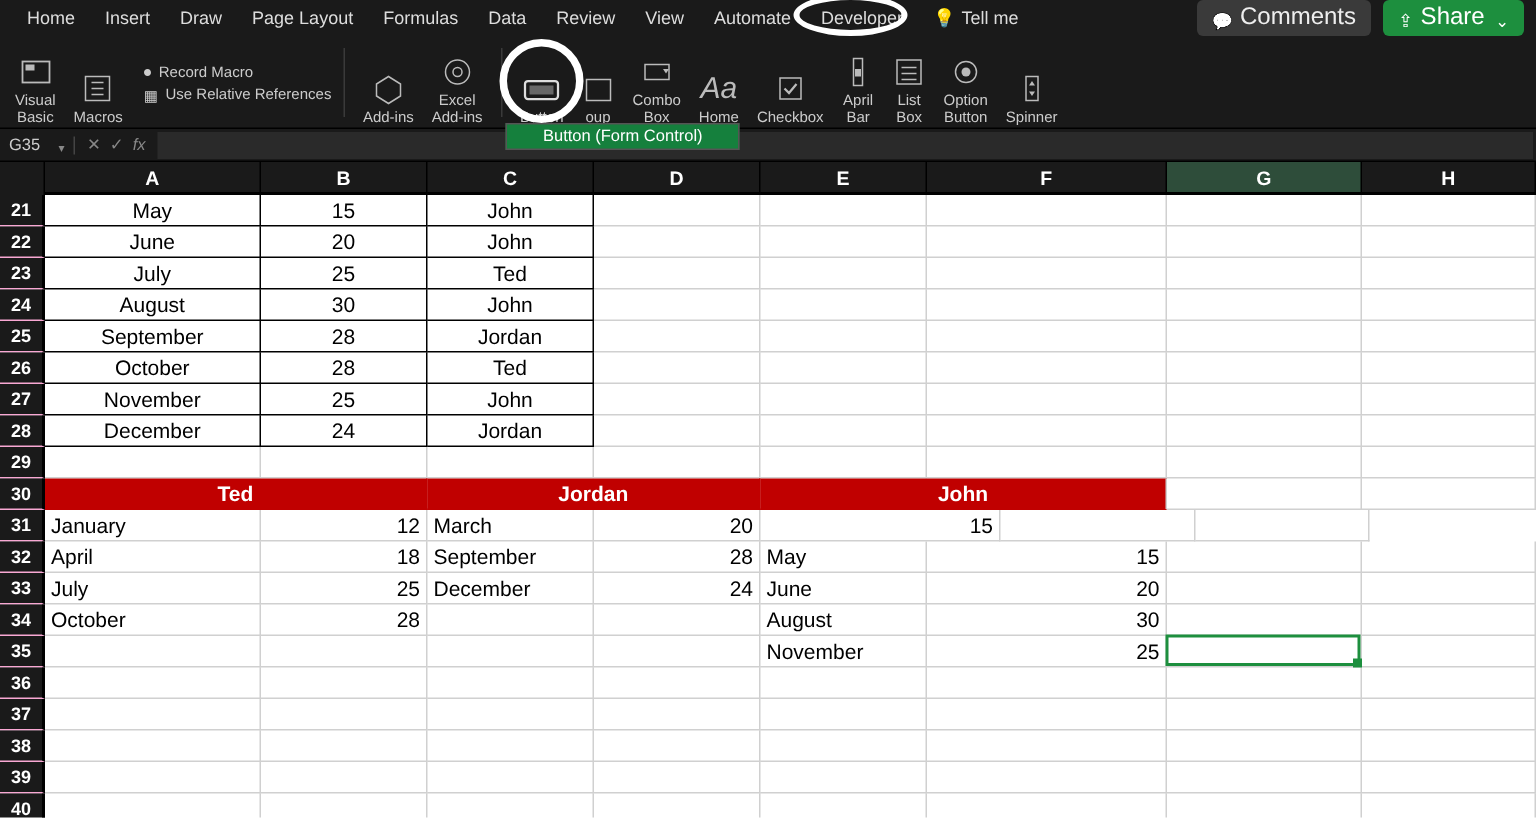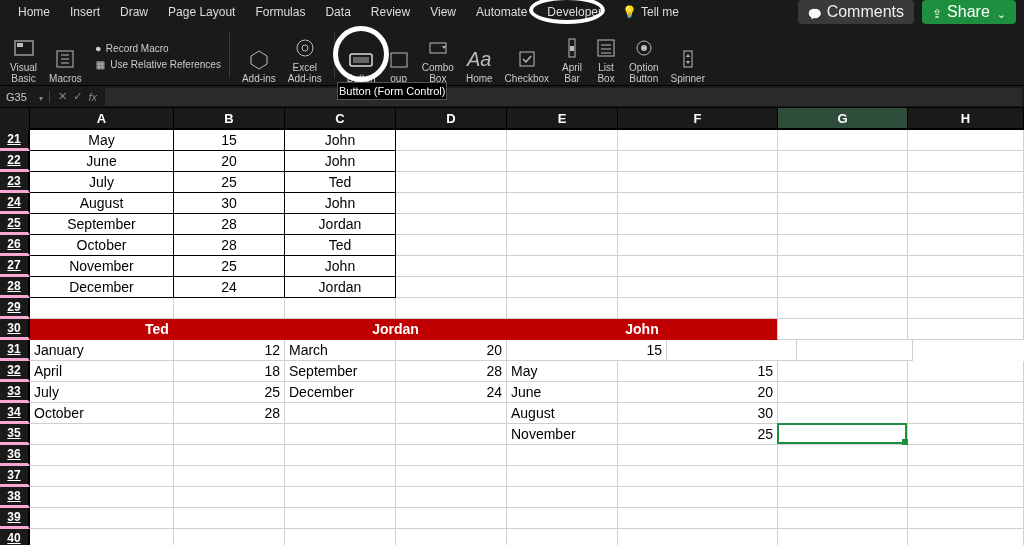--- a/index.html
+++ b/index.html
@@ -93,24 +93,24 @@
   .circle-btn {
     position:absolute;
     border:5px solid #fff;
     border-radius:50%;
     width:56px; height:56px;
     pointer-events:none;
     top: 2px;
   }
   .tooltip {
     position:absolute;
-    background:#000000;
+    background:#15803d;
     color:#fff;
     font-size:11px;
-    padding:2px 1px;
+    padding:2px 24px;
     border:1px solid #555;
     top: 58px;
     white-space:nowrap;
   }
 
   
   .fbar {
     display:flex;
     align-items:center;
     background:#1a1a1a;
@@ -156,23 +156,22 @@
     display:flex;
     height:21px;
   }
   .rh {
     width:30px;
     background:#1a1a1a;
     color:#fff;
     font-size:12px;
     font-weight:600;
     display:flex; align-items:center; justify-content:center;
-    border-bottom:3px solid #f9a8d4;
+    border-bottom:1px solid #f9a8d4;
     border-right:2px solid #000;
-    text-decoration:underline;
   }
   .cell {
     border-right:1px solid #d0d0d0;
     border-bottom:1px solid #d0d0d0;
     display:flex;
     align-items:center;
     padding:0 4px;
     font-size:14px;
     overflow:hidden;
     white-space:nowrap;

